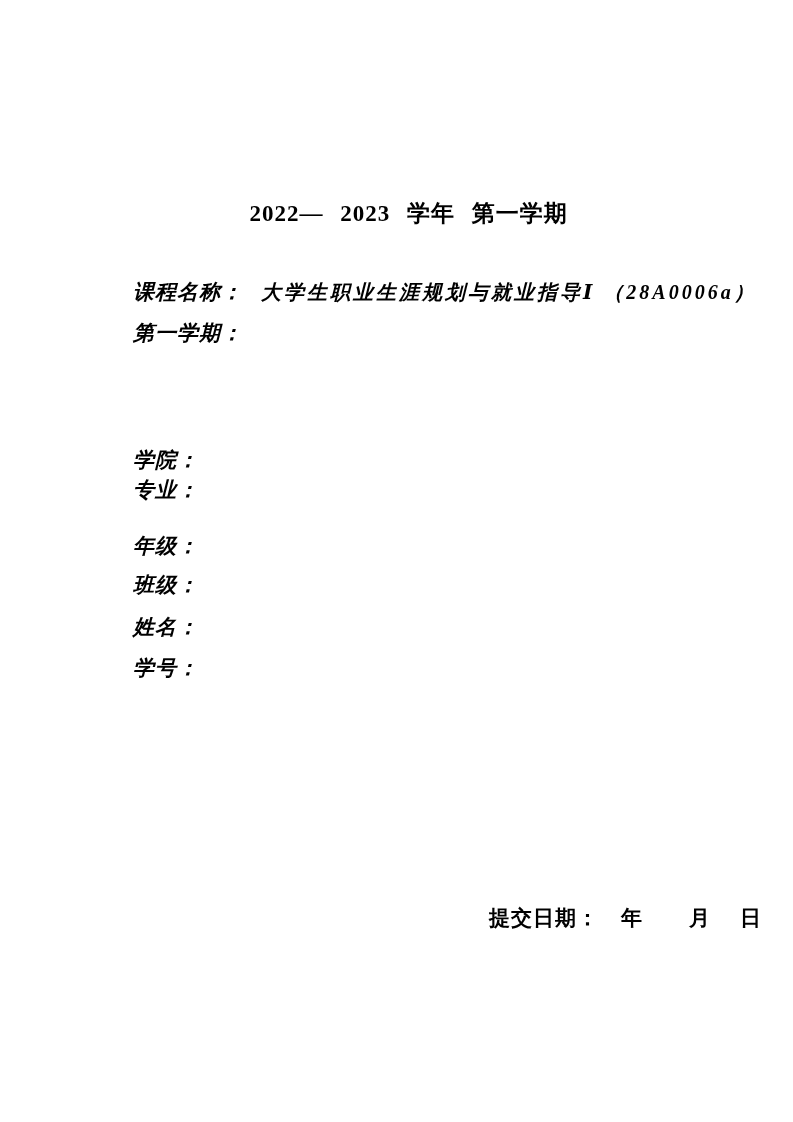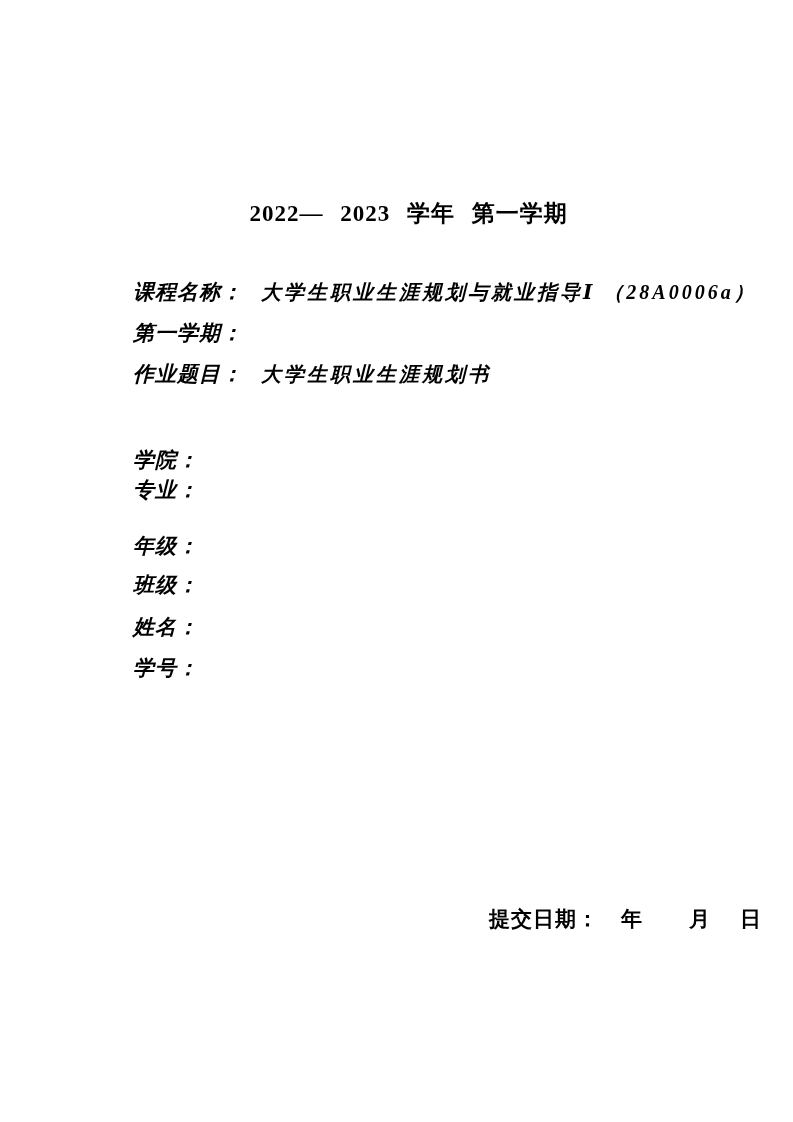--- a/index.html
+++ b/index.html
@@ -66,20 +66,21 @@
 
   .footer-row {
     position: absolute;
     top: 893px;
     left: 473px;
     white-space: nowrap;
     font-size: 21px;
     font-weight: bold;
     letter-spacing: 1px;
     line-height: 1;
+    font-family: Liberation Mono, monospace;
   }
 
   .footer-unit { display: inline-block; }
   .unit-year  { margin-left: 18px; }
   .unit-month { margin-left: 42px; }
   .unit-day   { margin-left: 25px; }
 </style>
 </head>
 <body>
 
@@ -88,23 +89,20 @@
   <div class="doc-title">2022— 2023 学年 第一学期</div>
 
   <div class="row row-course-name">
     <span class="field-label">课程名称：</span><span class="field-value">大学生职业生涯规划与就业指导Ⅰ （28A0006a）</span>
   </div>
 
   <div class="row row-teacher">
     <span class="field-label">第一学期：</span><span class="field-value"></span>
   </div>
 
-  <div class="row row-assignment">
-    <span class="field-label">作业题目：</span><span class="field-value">大学生职业生涯规划书</span>
-  </div>
 
   <div class="row row-college">
     <span class="field-label">学院：</span><span class="field-value"></span>
   </div>
 
   <div class="row row-major">
     <span class="field-label">专业：</span><span class="field-value"></span>
   </div>
 
   <div class="row row-grade">

